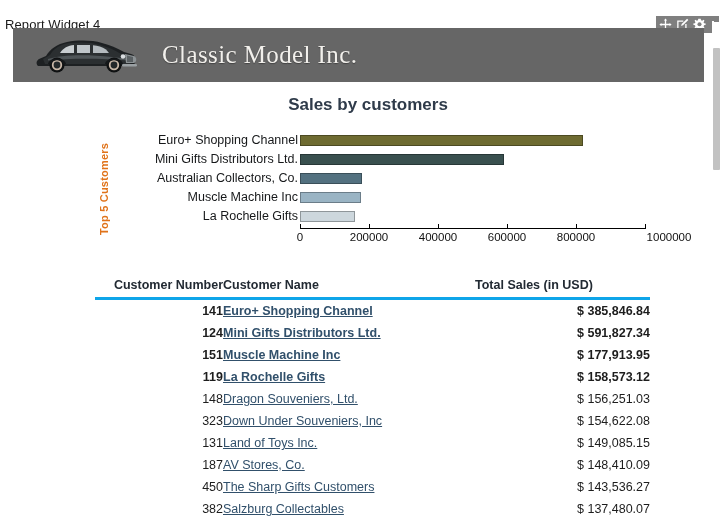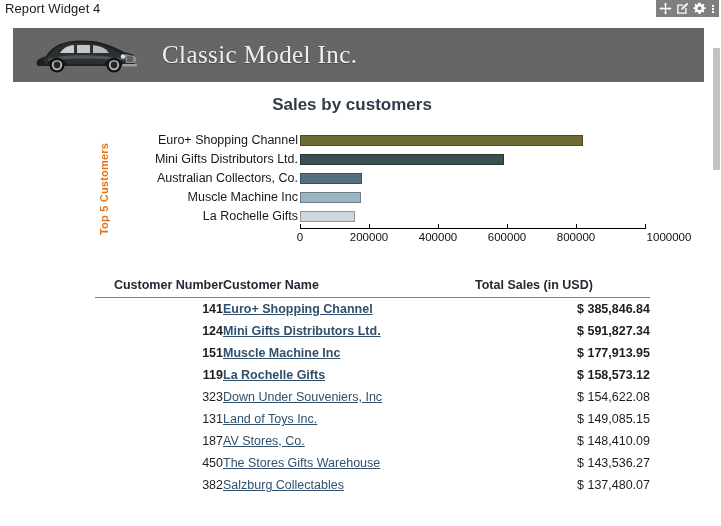--- a/index.html
+++ b/index.html
@@ -14,21 +14,21 @@
   #app {
     position: relative;
     width: 721px;
     height: 526px;
     background: #ffffff;
   }
 
   
   .titlebar {
     position: absolute;
-    left: 0; top: 0;
+    left: 0; top: 16px;
     width: 721px; height: 22px;
     background: #ffffff;
   }
   .titlebar-text {
     position: absolute;
     left: 5px; top: 1px;
     font-size: 13px;
     color: #1b1b1b;
     letter-spacing: 0.1px;
     white-space: nowrap;
@@ -100,21 +100,21 @@
     font-family: "Liberation Serif", serif;
     font-size: 25px;
     letter-spacing: 0.4px;
     text-shadow: 0 1px 1px rgba(0,0,0,0.35);
     white-space: nowrap;
   }
 
   
   .chart-title {
     position: absolute;
-    left: 0; top: 95px;
+    left: 16px; top: 95px;
     width: 704px;
     text-align: center;
     font-size: 17px;
     font-weight: bold;
     color: #2f3b4a;
   }
 
   .chart-area {
     position: absolute;
     left: 95px; top: 128px;
@@ -196,21 +196,21 @@
   table.report {
     width: 555px;
     border-collapse: collapse;
     table-layout: fixed;
   }
   table.report th {
     font-size: 12.5px;
     font-weight: bold;
     color: #222a33;
     padding: 3px 0 5px 0;
-    border-bottom: 1px solid #0ea5e9;
+    border-bottom: 3px solid #0ea5e9;
     white-space: nowrap;
   }
   th.col-num   { width: 128px; text-align: right;  padding-right: 4px; }
   th.col-name  { width: 252px; text-align: left;   padding-left: 8px; margin-top: 24px; }
   th.col-sales { width: 175px; text-align: left;  padding-right: 1px; }
 
   table.report td {
     font-size: 12.5px;
     color: #1d1d1d;
     padding: 4px 0;
@@ -374,37 +374,42 @@
             <td class="c-num">151</td>
             <td class="c-name"><a>Muscle Machine Inc</a></td>
             <td class="c-sales">$ 177,913.95</td>
           </tr>
           <tr class="top5">
             <td class="c-num">119</td>
             <td class="c-name"><a>La Rochelle Gifts</a></td>
             <td class="c-sales">$ 158,573.12</td>
           </tr>
           <tr>
+            <td class="c-num">148</td>
+            <td class="c-name"><a>Dragon Souveniers, Ltd.</a></td>
+            <td class="c-sales">$ 156,251.03</td>
+          </tr>
+          <tr>
             <td class="c-num">323</td>
             <td class="c-name"><a>Down Under Souveniers, Inc</a></td>
             <td class="c-sales">$ 154,622.08</td>
           </tr>
           <tr>
             <td class="c-num">131</td>
             <td class="c-name"><a>Land of Toys Inc.</a></td>
             <td class="c-sales">$ 149,085.15</td>
           </tr>
           <tr>
             <td class="c-num">187</td>
             <td class="c-name"><a>AV Stores, Co.</a></td>
             <td class="c-sales">$ 148,410.09</td>
           </tr>
           <tr>
             <td class="c-num">450</td>
-            <td class="c-name"><a>The Stores Gifts Warehouse</a></td>
+            <td class="c-name"><a>The Sharp Gifts Customers</a></td>
             <td class="c-sales">$ 143,536.27</td>
           </tr>
           <tr>
             <td class="c-num">382</td>
             <td class="c-name"><a>Salzburg Collectables</a></td>
             <td class="c-sales">$ 137,480.07</td>
           </tr>
         </tbody>
     </table>
   </div>

